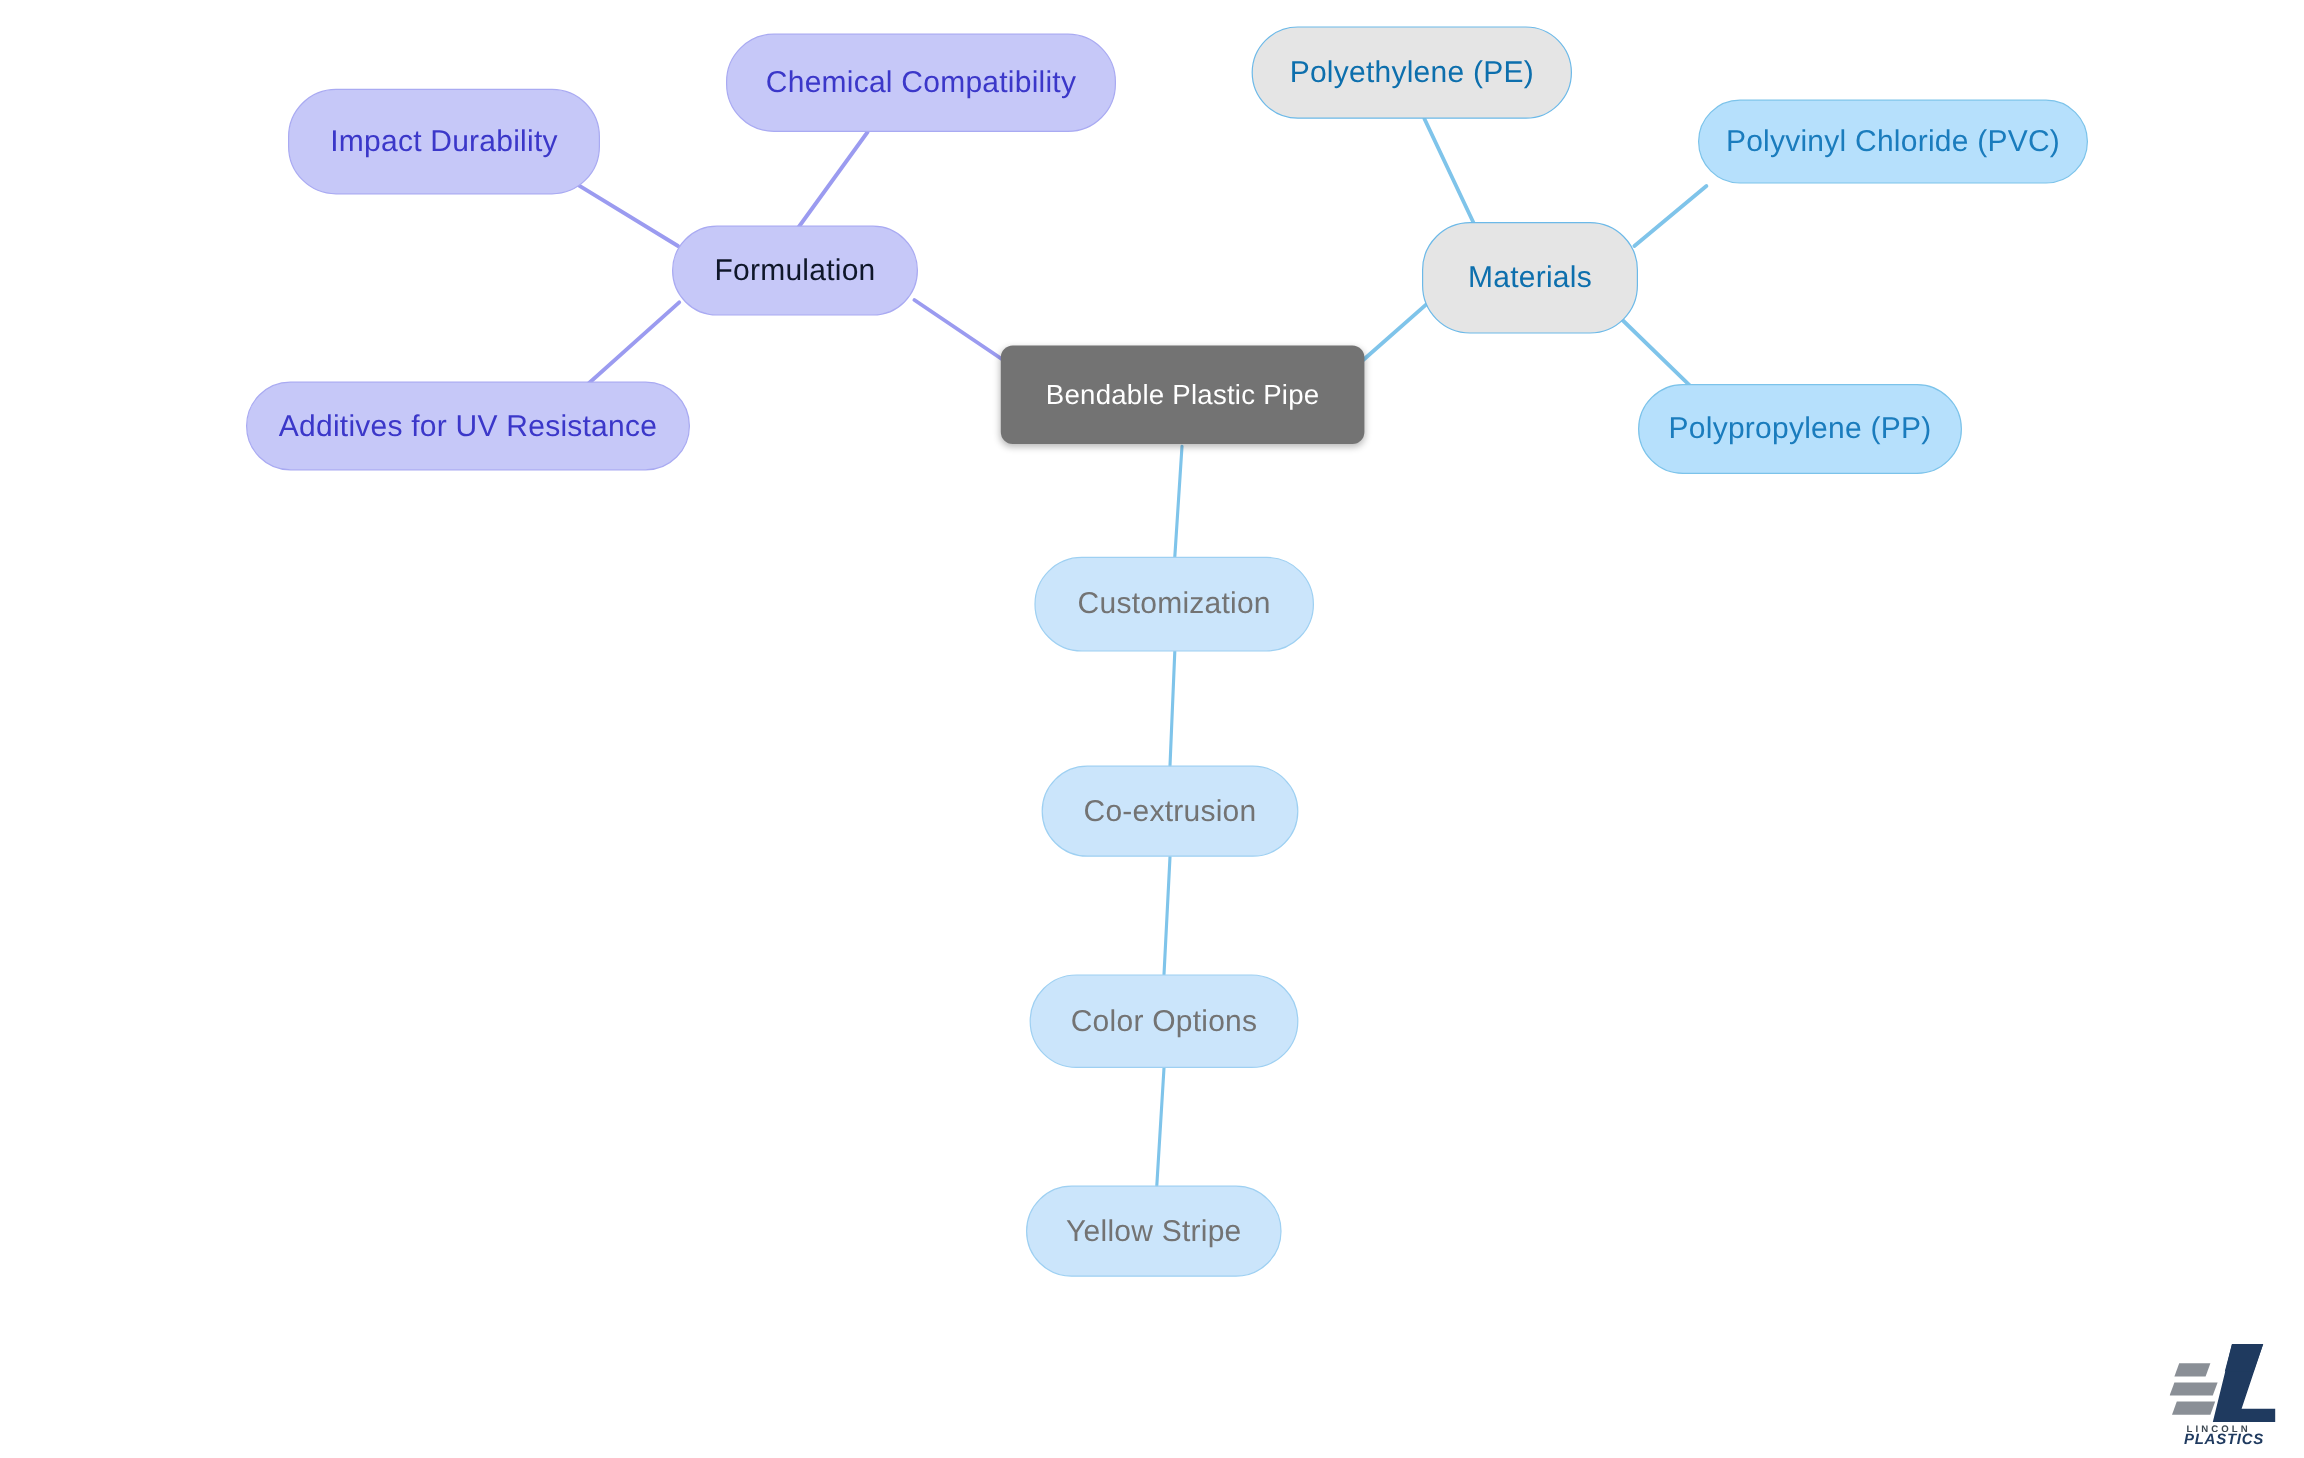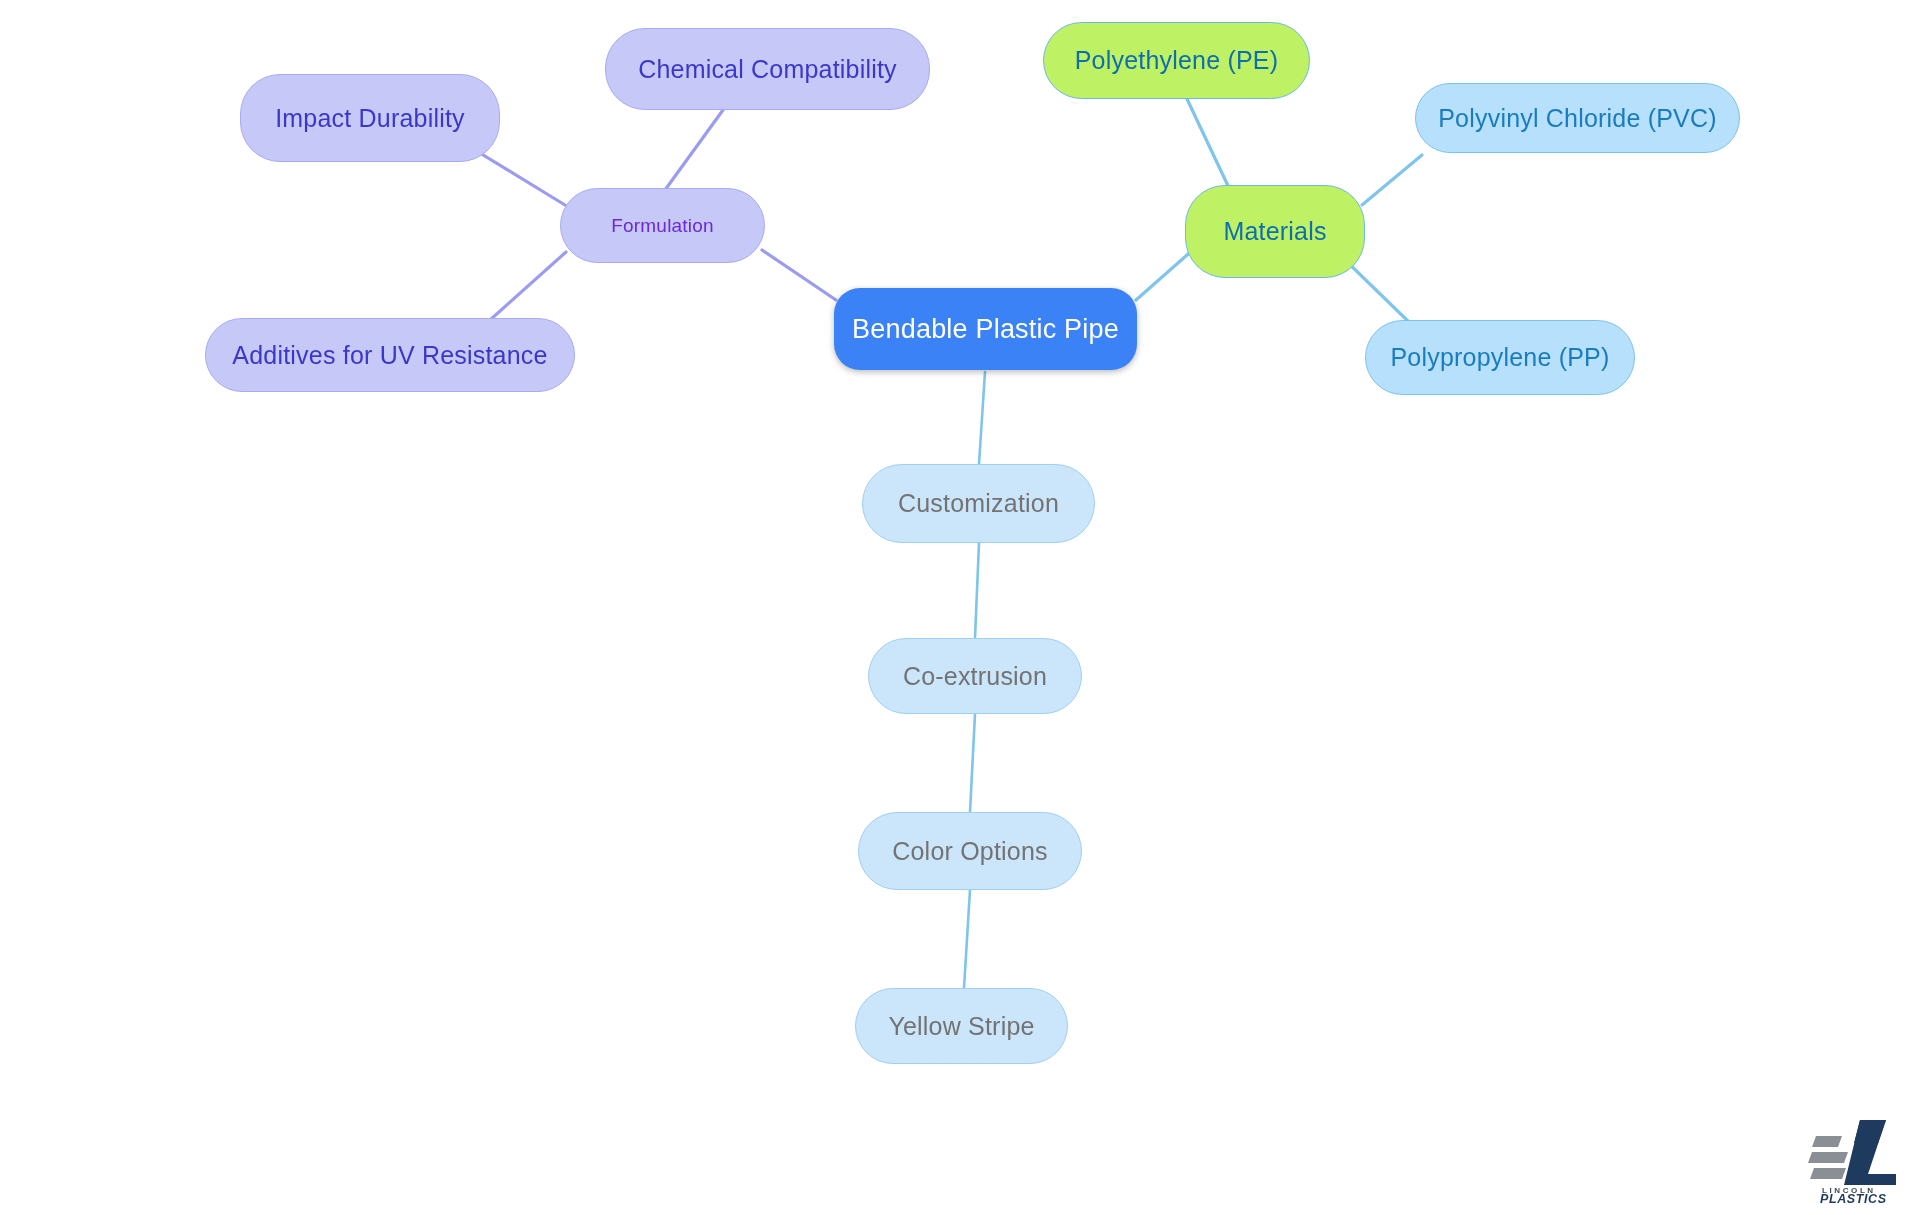--- a/index.html
+++ b/index.html
@@ -32,41 +32,41 @@
     box-sizing: border-box;
     display: flex;
     align-items: center;
     justify-content: center;
     text-align: center;
     border-radius: 40px;
     white-space: nowrap;
     letter-spacing: 0.2px;
   }
   .node-root {
-    background: #3b82f6;
+    background: #737373;
     color: #ffffff;
     border: none;
-    border-radius: 26px;
-    font-size: 27px;
+    border-radius: 10px;
+    font-size: 23px;
     box-shadow: 0 2px 6px rgba(0,0,0,0.28);
   }
   .node-purple {
     background: #c6c8f8;
     border: 1.6px solid #a9aaf2;
     color: #3b37c9;
     font-size: 25px;
   }
   .node-purple-branch {
     background: #c6c8f8;
     border: 1.6px solid #a9aaf2;
-    color: #6d28d9;
-    font-size: 19px;
+    color: #0f172a;
+    font-size: 25px;
   }
   .node-blue-dark {
-    background: #bef264;
+    background: #e5e5e5;
     border: 1.6px solid #6cb9e8;
     color: #0d6fad;
     font-size: 25px;
     text-align: right;
   }
   .node-blue-mid {
     background: #b6e0fc;
     border: 1.6px solid #7cc3ea;
     color: #1a7cbd;
     font-size: 25px;

